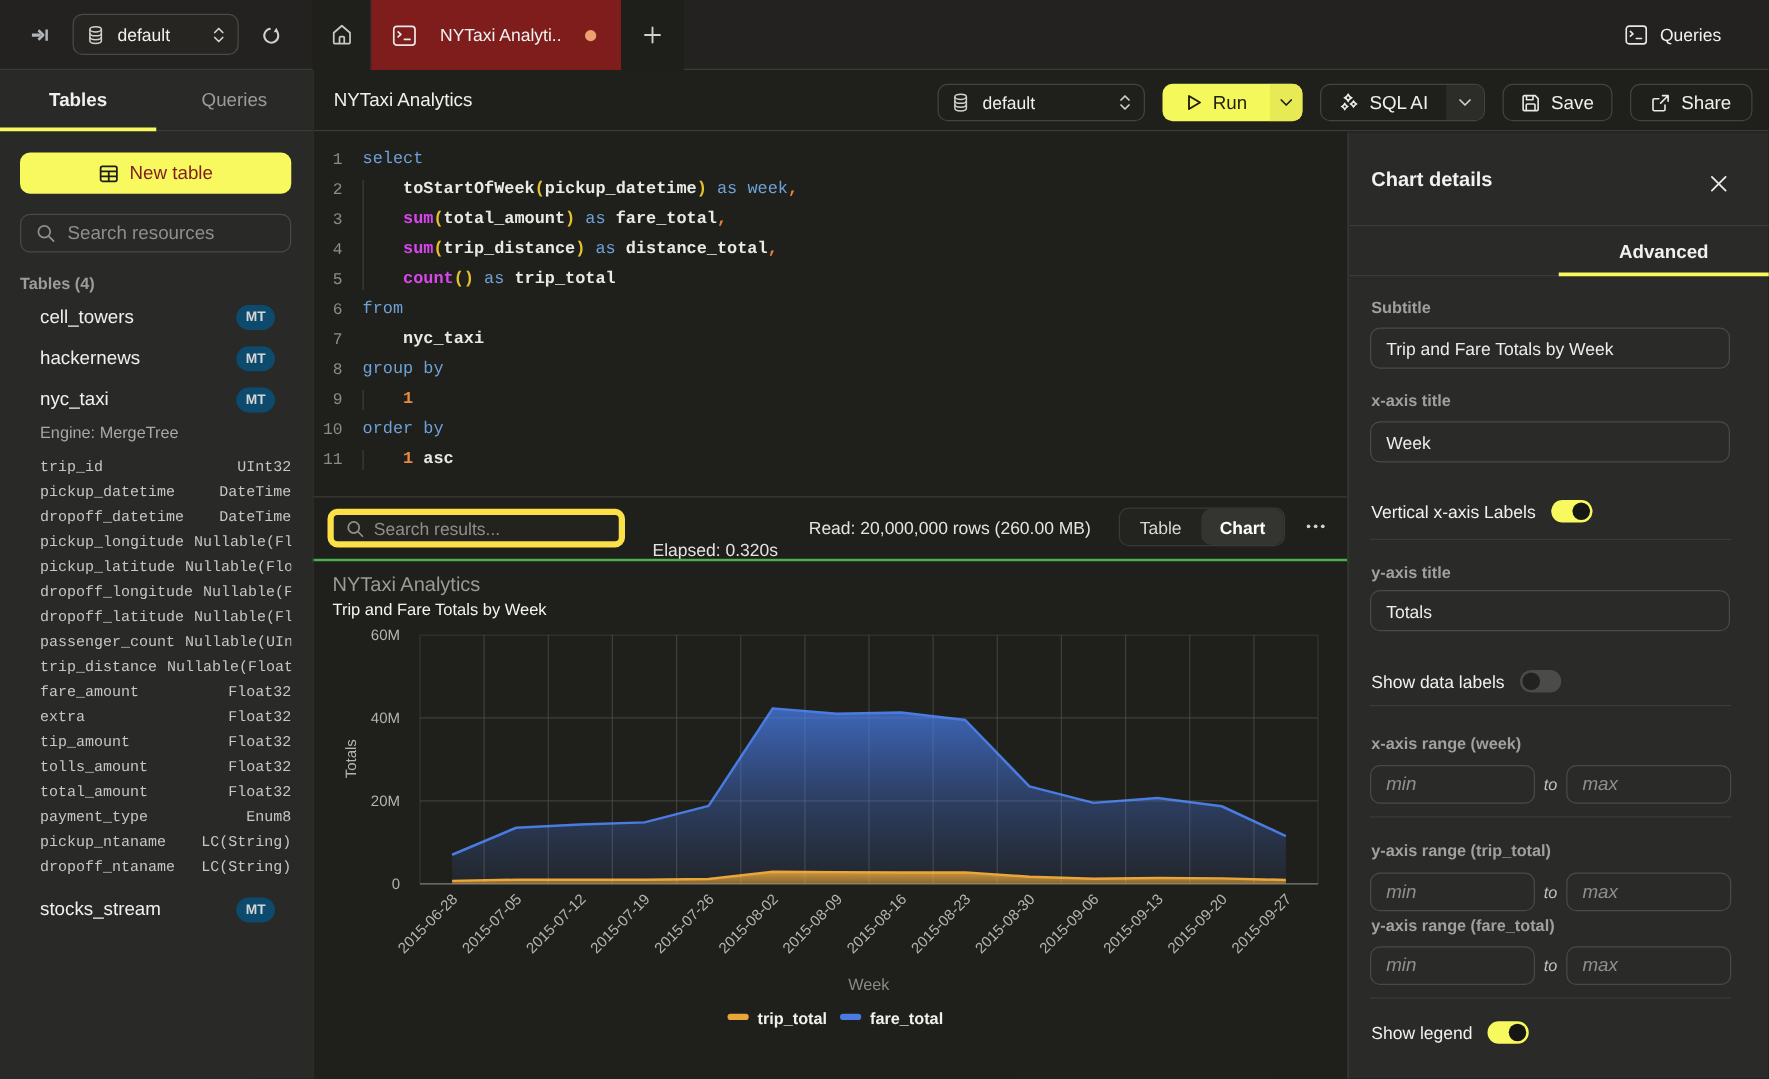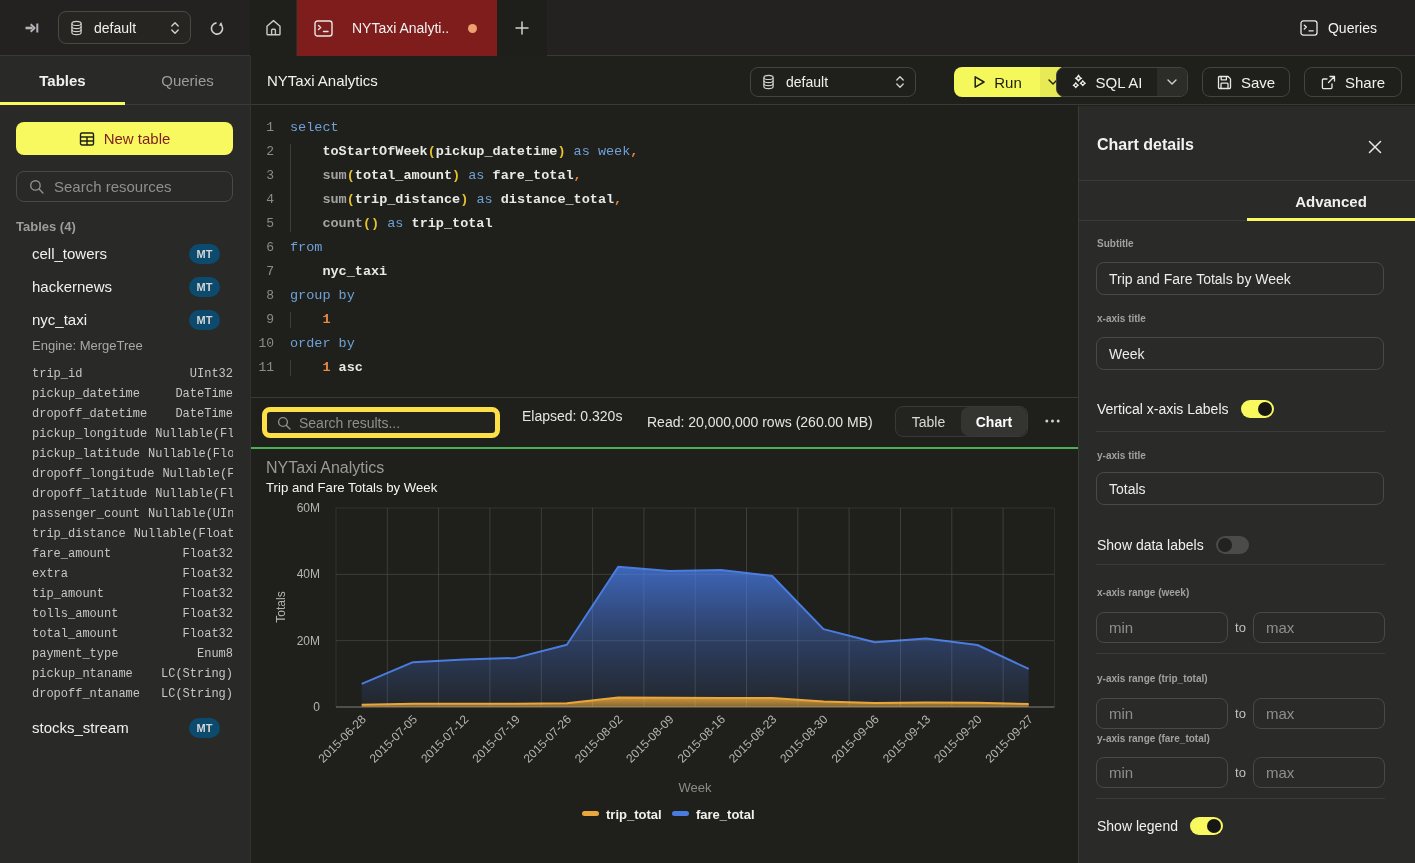--- a/index.html
+++ b/index.html
@@ -45,50 +45,50 @@
   #mainhdr { left:250px; top:56px; width:1165px; height:49px; background:#1f1f1b; border-bottom:1px solid #3a3a37; }
   #mainhdr .title { position:absolute; left:17px; top:16px; font-size:15px; color:#f0f0ee; }
   .btn { position:absolute; top:11px; height:30px; border:1px solid #434340; border-radius:8px; background:#1f1f1c;
     display:flex; align-items:center; font-size:15px; color:#f0f0ee; }
 
   
   #editor { left:250px; top:106px; width:828px; height:292px; background:#1f1f1b; border-bottom:1px solid #3a3a37;
     font-family:"Liberation Mono", monospace; font-size:13.5px; }
   .ln { position:absolute; left:0; width:24px; text-align:right; color:#8b8b89; font-size:13px; line-height:24px;}
   .cl { position:absolute; left:40px; line-height:24px; font-weight:700; color:#e8e8e4; white-space:pre;}
-  .kw { color:#6ea1d8; font-weight:400; } .fn { color:#a3a3a3; } .pa { color:#e5c22d; } .nu { color:#e88a42; } .cm { color:#e8823c; }
+  .kw { color:#6ea1d8; font-weight:400; } .fn { color:#d946ef; } .pa { color:#e5c22d; } .nu { color:#e88a42; } .cm { color:#e8823c; }
   
   
   #resbar { left:250px; top:399px; width:828px; height:48px; background:#1f1f1b; }
   #ressearch { position:absolute; left:12px; top:8px; width:238px; height:31px; border:5px solid #fde047; border-radius:8px;
     display:flex; align-items:center; padding:0 10px; gap:8px; color:#8f8f8d; font-size:14px; background:#22221f;}
   #greenline { left:250px; top:447px; width:828px; height:3px; background:#4caf50; }
 
   
   #chart { left:250px; top:449px; width:828px; height:414px; background:#1f1f1b; }
 
   
   #panel { left:1078px; top:106px; width:337px; height:757px; background:#2a2a28; border-left:1px solid #3a3a37; }
   #panel .hdr { position:absolute; left:18px; top:30px; font-size:16px; font-weight:700; color:#f2f2f0;}
   #panel .close { position:absolute; right:33px; top:34px; }
   #paneltabs { position:absolute; left:0; top:74px; width:337px; height:41px; border-bottom:1px solid #3a3a37; border-top:1px solid #3a3a37;}
   #paneltabs .pt { position:absolute; top:0; width:168px; height:41px; line-height:41px; text-align:center; font-size:15px;}
   #paneltabs .under { position:absolute; right:0; bottom:-1px; width:169px; height:3px; background:#f7f95e;}
-  .flabel { position:absolute; left:18px; font-size:10px; font-weight:700; color:#a0a09e; }
+  .flabel { position:absolute; left:18px; font-size:13px; font-weight:700; color:#a0a09e; }
   .finput { position:absolute; left:17px; width:288px; height:33px; border:1px solid #494946; border-radius:8px;
     display:flex; align-items:center; padding:0 12px; font-size:14px; color:#ececea; }
   .trow { position:absolute; left:18px; font-size:14px; color:#f0f0ee; display:flex; align-items:center; gap:12px;}
   .toggle { width:33px; height:18px; border-radius:9px; position:relative;}
   .toggle.on { background:#f7f95e; }
   .toggle.off { background:#4b4b49; }
   .toggle .knob { position:absolute; top:2px; width:14px; height:14px; border-radius:50%; }
   .toggle.on .knob { right:2px; background:#161614; }
   .toggle.off .knob { left:2px; background:#222220; }
   .sep { position:absolute; left:17px; width:289px; height:1px; background:#3a3a37; }
-  .minmax { position:absolute; left:17px; width:289px; display:flex; align-items:center; }
+  .minmax { position:absolute; left:17px; width:289px; display:flex; align-items:center;font-style:italic; }
   .mm { width:132px; height:31px; border:1px solid #494946; border-radius:8px; display:flex; align-items:center;
     padding:0 12px; font-size:15px; color:#8f8f8d; }
   .mmto { width:25px; text-align:center; font-size:13px; color:#c0c0be;}
 </style>
 </head>
 <body>
 <div id="app">
   <div id="topbar" class="abs">
     <svg class="abs" style="left:25px;top:22px" width="14" height="12" viewBox="0 0 14 12" fill="none" stroke="#b2b4b8" stroke-width="2">
       <path d="M0.5 6h7" stroke-width="2.6"></path>
@@ -189,21 +189,21 @@
       <svg width="15" height="16" viewBox="0 0 15 16" fill="none" stroke="#d0d0ce" stroke-width="1.2">
         <ellipse cx="7.5" cy="3.4" rx="4.6" ry="2.1"></ellipse>
         <path d="M2.9 3.4v9.2c0 1.16 2.06 2.1 4.6 2.1s4.6-.94 4.6-2.1V3.4"></path>
         <path d="M2.9 6.5c0 1.16 2.06 2.1 4.6 2.1s4.6-.94 4.6-2.1M2.9 9.6c0 1.16 2.06 2.1 4.6 2.1s4.6-.94 4.6-2.1"></path>
       </svg>
       <span style="flex:1;font-size:14px;padding-left:2px;">default</span>
       <svg width="10" height="14" viewBox="0 0 10 14" fill="none" stroke="#d0d0ce" stroke-width="1.4" stroke-linecap="round" stroke-linejoin="round">
         <path d="M1.8 5L5 1.8 8.2 5M1.8 9L5 12.2 8.2 9"></path>
       </svg>
     </div>
-    <div class="btn" style="left:680px;width:112px;background:#f5f85a;border:none;color:#1e1e14;overflow:hidden;margin-left:24px;">
+    <div class="btn" style="left:680px;width:112px;background:#f5f85a;border:none;color:#1e1e14;overflow:hidden;">
       <div style="width:86px;height:30px;display:flex;align-items:center;justify-content:center;gap:8px;">
         <svg width="14" height="14" viewBox="0 0 14 14" fill="none" stroke="#1e1e14" stroke-width="1.5" stroke-linejoin="round">
           <path d="M3.2 1.8L12 7 3.2 12.2z"></path>
         </svg>
         <span style="font-weight:400;">Run</span>
       </div>
       <div style="width:26px;height:30px;background:#e7ea55;display:flex;align-items:center;justify-content:center;">
         <svg width="10" height="6" viewBox="0 0 10 6" fill="none" stroke="#1e1e14" stroke-width="1.4" stroke-linecap="round" stroke-linejoin="round">
             <path d="M1 1l4 4 4-4"></path>
           </svg>
@@ -274,21 +274,21 @@
     <div class="cl" style="top:250px">    <span class="nu">1</span> asc</div>
   </div>
   <div id="resbar" class="abs">
     <div id="ressearch">
       <svg width="14" height="14" viewBox="0 0 14 14" fill="none" stroke="#8f8f8d" stroke-width="1.4" stroke-linecap="round">
         <circle cx="6" cy="6" r="4.4"></circle>
           <path d="M9.4 9.4L13 13"></path>
       </svg>
       <span>Search results...</span>
     </div>
-    <span class="abs" style="left:272px;top:9px;font-size:14px;color:#e4e4e2;">Elapsed: 0.320s</span>
+    <span class="abs" style="left:272px;top:33px;font-size:14px;color:#e4e4e2;">Elapsed: 0.320s</span>
     <span class="abs" style="left:397px;top:15px;font-size:14px;color:#e4e4e2;">Read: 20,000,000 rows (260.00 MB)</span>
     <div class="abs" style="left:645px;top:7px;width:133px;height:31px;background:#232320;border:1px solid #39393b;border-radius:8px;display:flex;overflow:hidden;">
       <div style="width:68px;height:29px;display:flex;align-items:center;justify-content:center;font-size:14px;color:#d8d8d6;">Table</div>
       <div style="width:69px;height:29px;display:flex;align-items:center;justify-content:center;font-size:14px;color:#ffffff;background:#343431;border-radius:8px;font-weight:700;">Chart</div>
     </div>
     <svg class="abs" style="left:795px;top:20px" width="15" height="4" viewBox="0 0 15 4" fill="#d0d0ce">
         <circle cx="1.8" cy="2" r="1.5"></circle>
         <circle cx="7.5" cy="2" r="1.5"></circle>
         <circle cx="13.2" cy="2" r="1.5"></circle>
       </svg>

